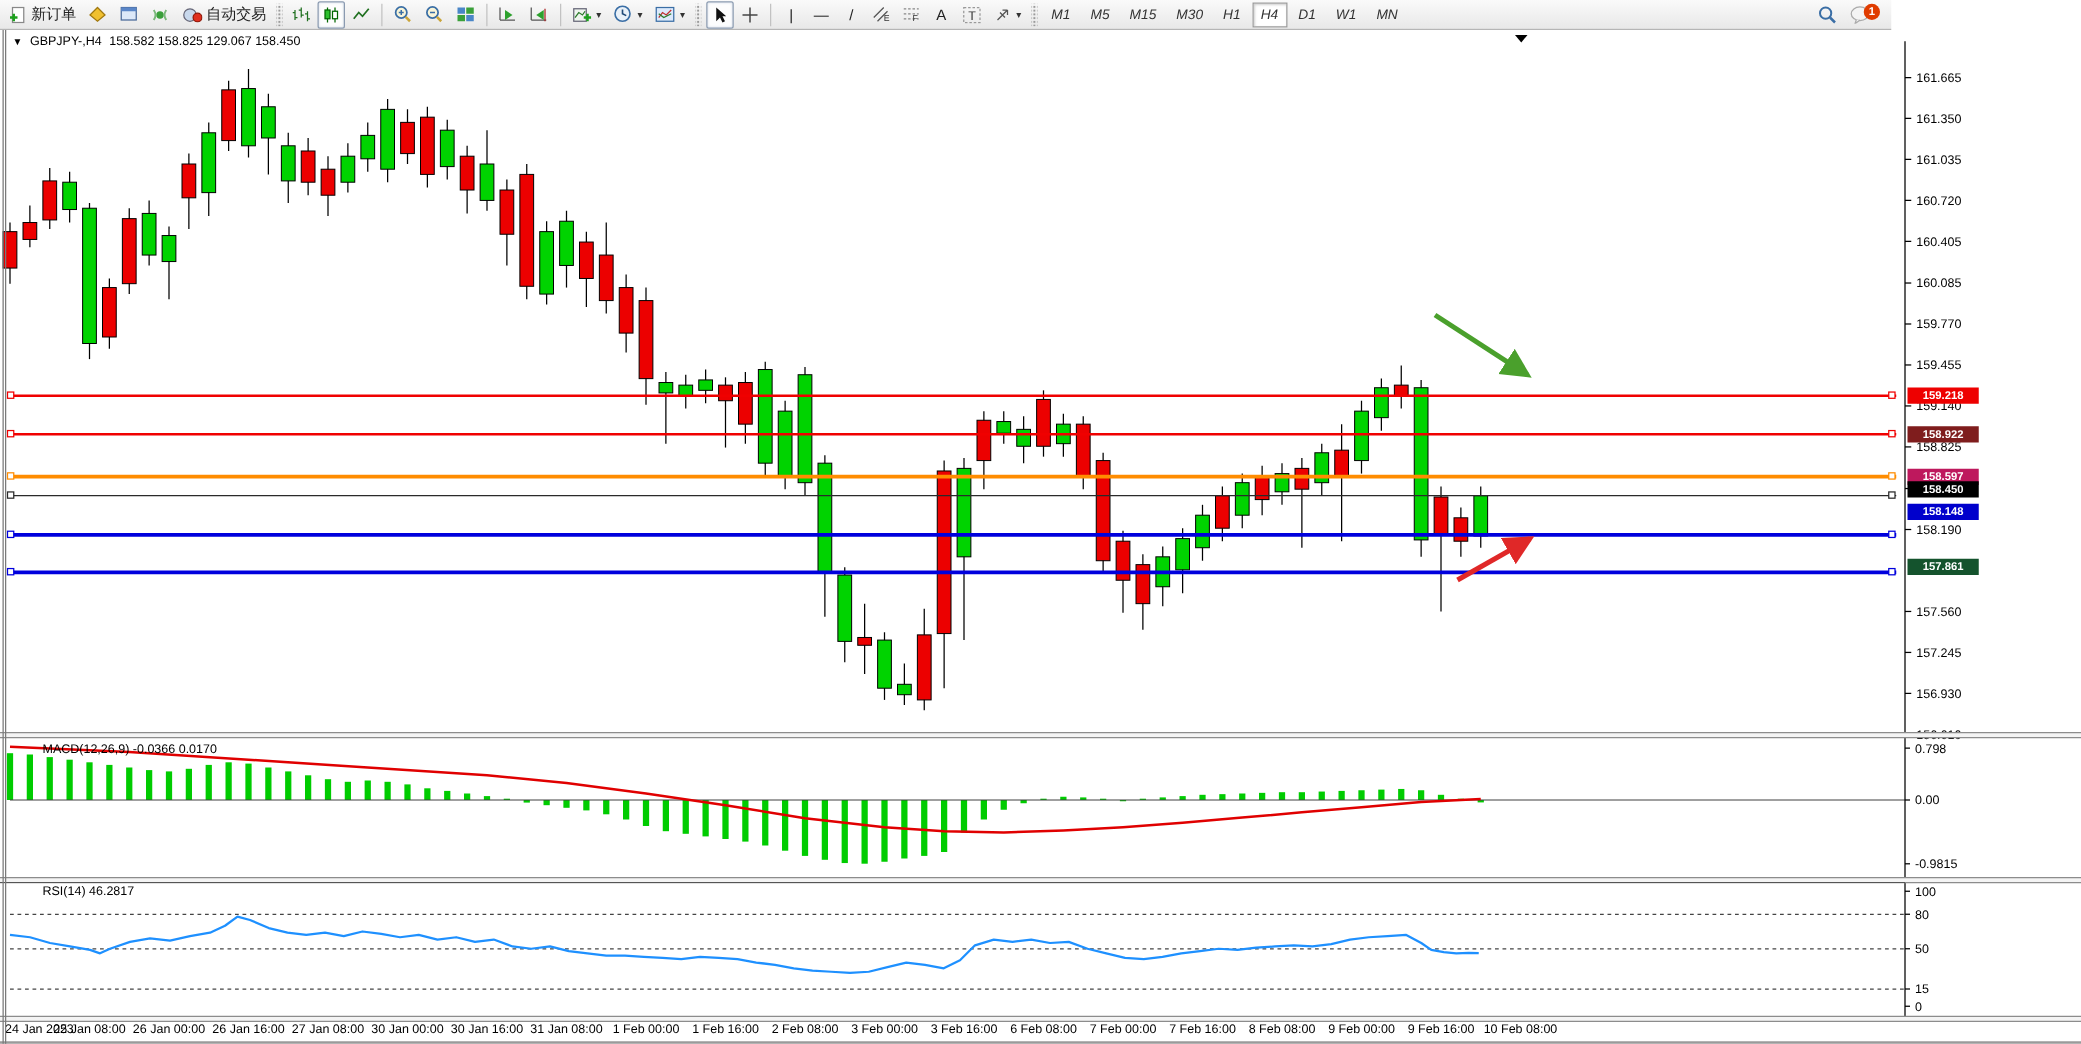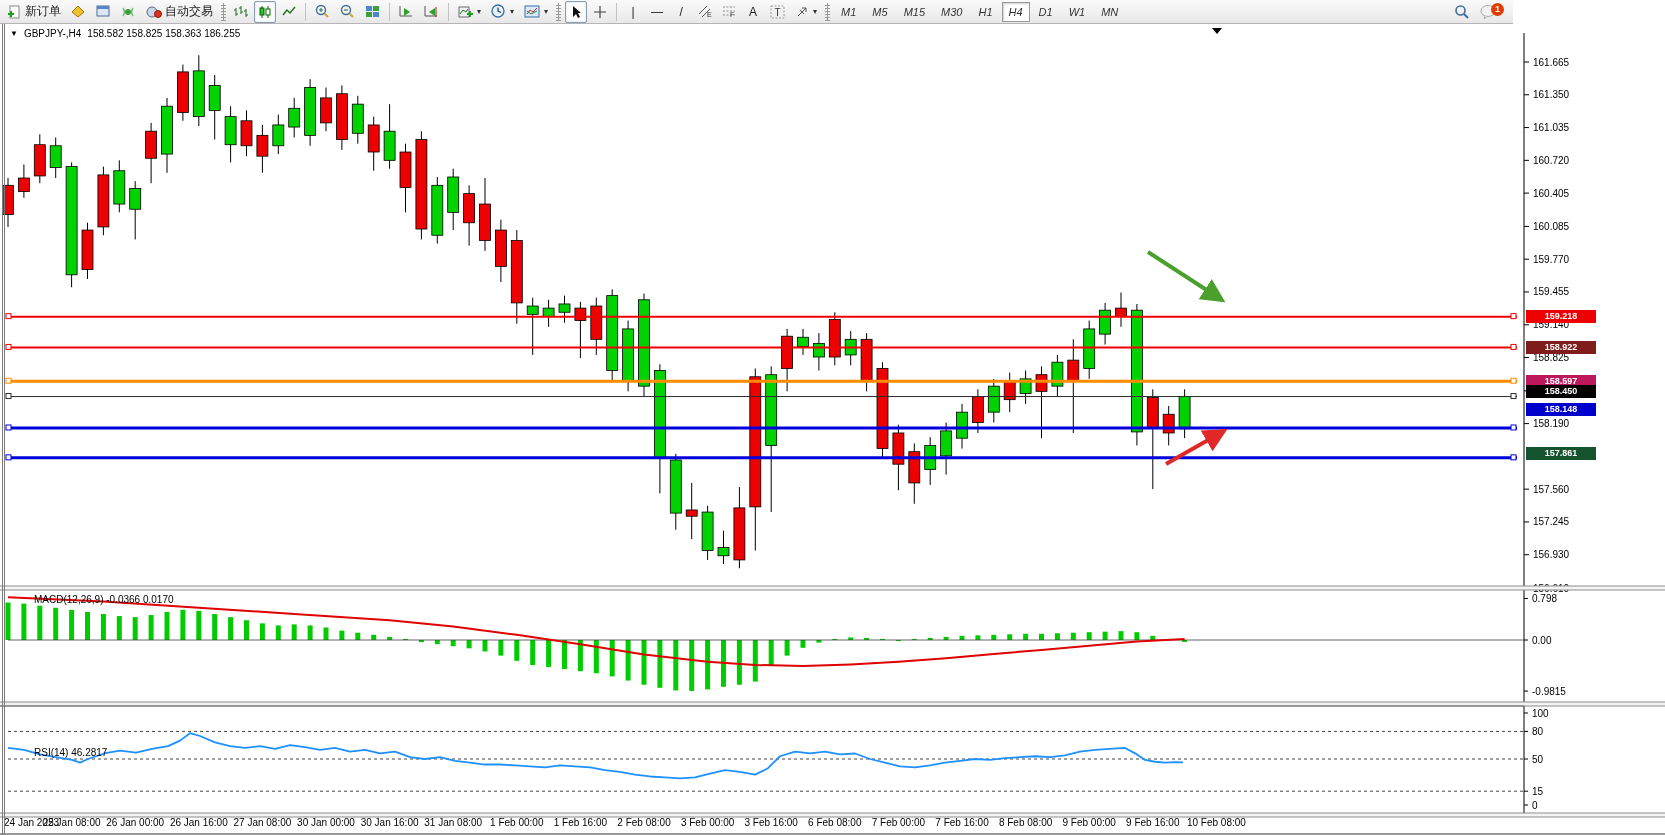--- a/index.html
+++ b/index.html
@@ -22,21 +22,21 @@
   .tb-caret { font-size:8px; color:#333; margin-left:1px; }
   .tf-btn { height:20px; padding:0 6px; font-size:11px; color:#333; display:flex; align-items:center; border:1px solid transparent;font-style:italic; }
   .tf-btn.active { background:#fff; border:1px solid #9a9a9a; box-shadow:inset 1px 1px 2px #d0d0d0; }
   .glyph { font-size:12px; line-height:1; }
   .spacer { flex:1; }
   .badge { position:absolute; top:1px; right:-4px; background:#e03c00; color:#fff; border-radius:50%; width:13px; height:13px; font-size:9px; font-weight:bold; display:flex; align-items:center; justify-content:center; }
   
   .chart-window { position:absolute; top:24px; left:0; width:1665px; height:811px; background:#fff; border-bottom:2px solid #9a9a9a; }
   .chart-title { position:absolute; top:4px; left:10px; font-size:10px; color:#000; display:flex; gap:6px; align-items:center; z-index:5; }
   .ind-label { position:absolute; left:10px; font-size:10px; color:#000; z-index:5;padding-left:24px; }
-  .price-flag { position:absolute; left:1526px; width:70px; height:13px; color:#fff; font-size:9px; font-weight:bold; line-height:13px; text-align:center; z-index:6; }
+  .price-flag { position:absolute; left:1526px; width:57px; height:13px; color:#fff; font-size:9px; font-weight:bold; line-height:13px; text-align:center; z-index:6; }
   .left-edge { position:absolute; top:0; left:2px; width:3px; height:811px; border-left:1px solid #7a7a7a; border-right:1px solid #7a7a7a; }
   svg text { font-family:"Liberation Sans", sans-serif; }
 </style>
 </head>
 <body>
 
 <div class="toolbar">
   <div class="tb-btn">
     <svg width="14" height="14">
         <rect x="2" y="1" width="9" height="12" fill="#fff" stroke="#888"></rect>
@@ -573,24 +573,24 @@
         <text x="1025.6" y="802" font-size="10" text-anchor="middle">8 Feb 08:00</text>
         <text x="1089.2" y="802" font-size="10" text-anchor="middle">9 Feb 00:00</text>
         <text x="1152.8" y="802" font-size="10" text-anchor="middle">9 Feb 16:00</text>
         <text x="1216.4" y="802" font-size="10" text-anchor="middle">10 Feb 08:00</text>
       </g>
       <polygon points="1212,4 1222,4 1217,10" fill="#000"></polygon>
     </svg>
   <div class="chart-title">
     <span style="font-size:8px;">▼</span>
     <span>GBPJPY-,H4</span>
-    <span>158.582 158.825 158.363 186.255</span>
+    <span>158.582 158.825 129.067 158.450</span>
   </div>
   <div class="ind-label" style="top:570px;">MACD(12,26,9) -0.0366 0.0170</div>
-  <div class="ind-label" style="top:684px;margin-top:39px;">RSI(14) 46.2817</div>
+  <div class="ind-label" style="top:684px;">RSI(14) 46.2817</div>
   <div id="flags">
       <div class="price-flag" style="top: 286.135px; background: rgb(238, 0, 0);">159.218</div>
       <div class="price-flag" style="top: 316.937px; background: #7f1d1d;">158.922</div>
       <div class="price-flag" style="top: 350.756px; background: #be185d;">158.597</div>
       <div class="price-flag" style="top: 361px; background: rgb(0, 0, 0);">158.450</div>
       <div class="price-flag" style="top: 379px; background: rgb(0, 0, 204);">158.148</div>
       <div class="price-flag" style="top: 423px; background: #14532d;">157.861</div>
     </div>
 </div>
 

